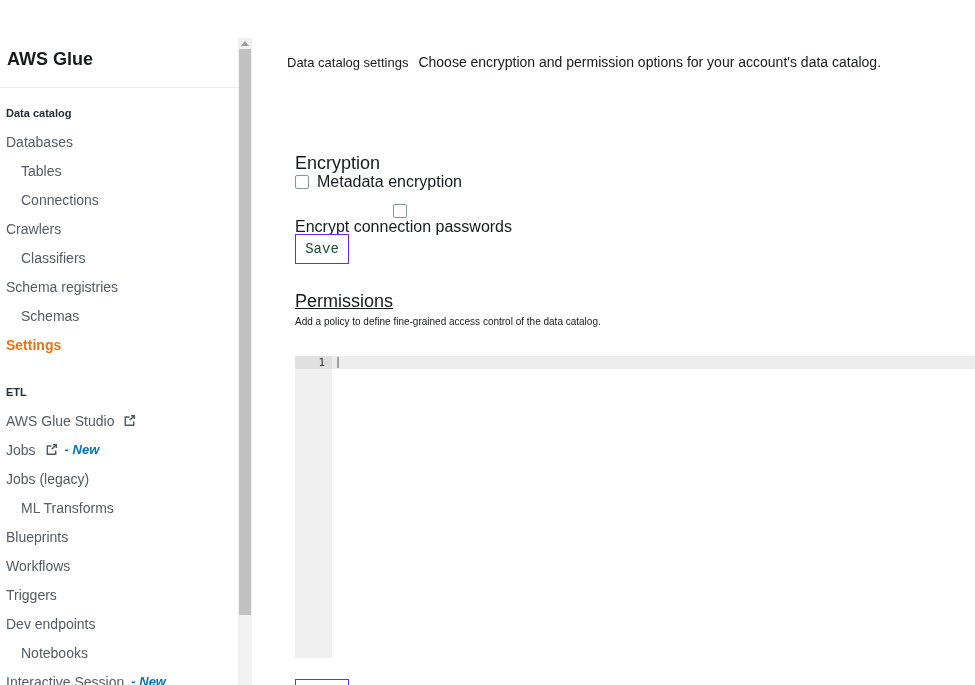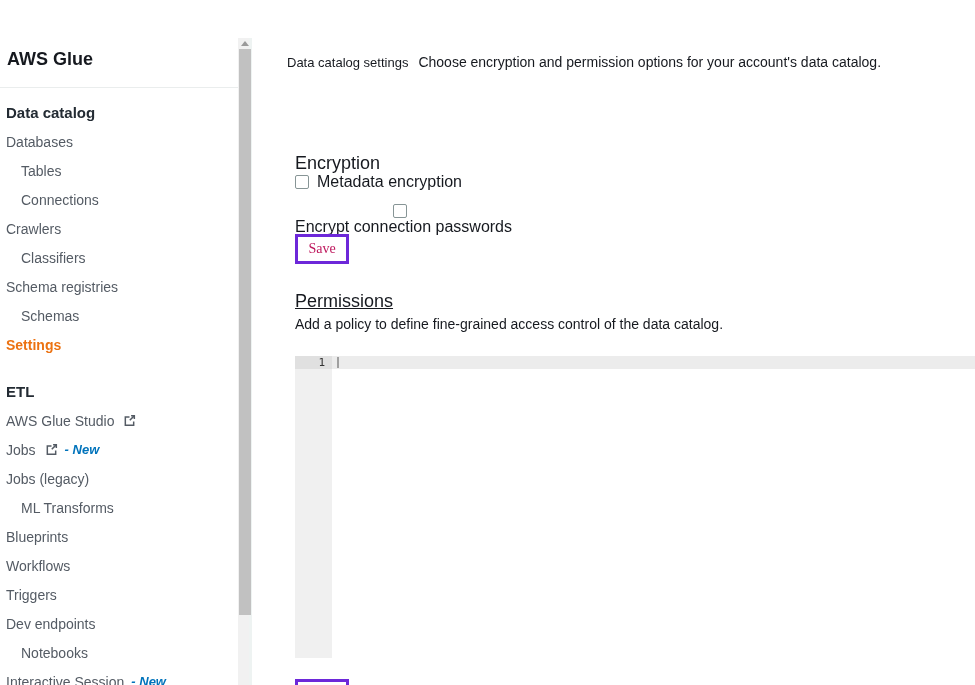--- a/index.html
+++ b/index.html
@@ -14,21 +14,21 @@
   .sidebar-title {
     height:50px; border-bottom:1px solid #eaeded; display:flex; align-items:center;
     padding-left:7px; padding-bottom:6px; font-size:18px; font-weight:bold; color:#16191f;
   }
   .nav { padding-top:10px; }
   .nav-row {
     height:29px; display:flex; align-items:center; padding-left:6px;
     font-size:14px; color:#545b64; cursor:pointer; white-space:nowrap;
   }
   .nav-row.indent { padding-left:21px; }
-  .nav-row.header { font-size:15px; font-weight:bold; color:#232b33; cursor:default; }
+  .nav-row.header { font-size:11px; font-weight:bold; color:#232b33; cursor:default; }
   .nav-row.gap { margin-top:18px; }
   .nav-row.active { color:#ec7211; font-weight:bold; }
   .ext-icon { margin-left:9px; display:inline-flex; }
   .badge-new { color:#0073bb; font-weight:bold; font-style:italic; font-size:13px; margin-left:7px; }
 
   
   .scrollbar {
     position:absolute; left:238px; top:0; width:14px; height:685px;
     background:#f1f1f1; border-right:3px solid #eef3f2;
   }
@@ -53,27 +53,27 @@
   #cb-row-0 { top:135px; }
   #cb-row-1 { top:166px;flex-direction:column; }
   .cb {
     width:14px; height:14px; border:1px solid #879596; border-radius:2px;
     background:#fff; margin-right:8px; flex:none; cursor:pointer;
   }
   .cb-label { font-size:16px; color:#16191f; }
 
   .save-btn {
     position:absolute; left:40px; width:54px; height:30px;
-    background:#fff; border:3px solid #6d28d9; color:#be185d;
-    font-size:14px; font-family:Liberation Serif, serif; cursor:pointer;
+    background:#fff; border:1px solid #6d28d9; color:#14532d;
+    font-size:14px; font-family:Liberation Mono, monospace; cursor:pointer;
   }
   #save-encryption { top:196px; }
   #save-permissions { top:641px; }
 
-  .perm-desc { position:absolute; left:40px; top:278px; font-size:14px; color:#16191f; }
+  .perm-desc { position:absolute; left:40px; top:278px; font-size:10px; color:#16191f; }
 
   
   .editor { position:absolute; left:40px; top:318px; right:0; height:302px; background:#fff; }
   .gutter { position:absolute; left:0; top:0; width:37px; height:100%; background:#f0f0f0; }
   .gutter-active {
     position:absolute; left:0; top:0; width:37px; height:13px; background:#e0e0e0;
     font-family:"DejaVu Sans Mono", monospace; font-size:11px; line-height:13px;
     color:#333; text-align:right; padding-right:7px;
   }
   .active-line { position:absolute; left:37px; top:0; right:0; height:13px; background:#ececec; }

